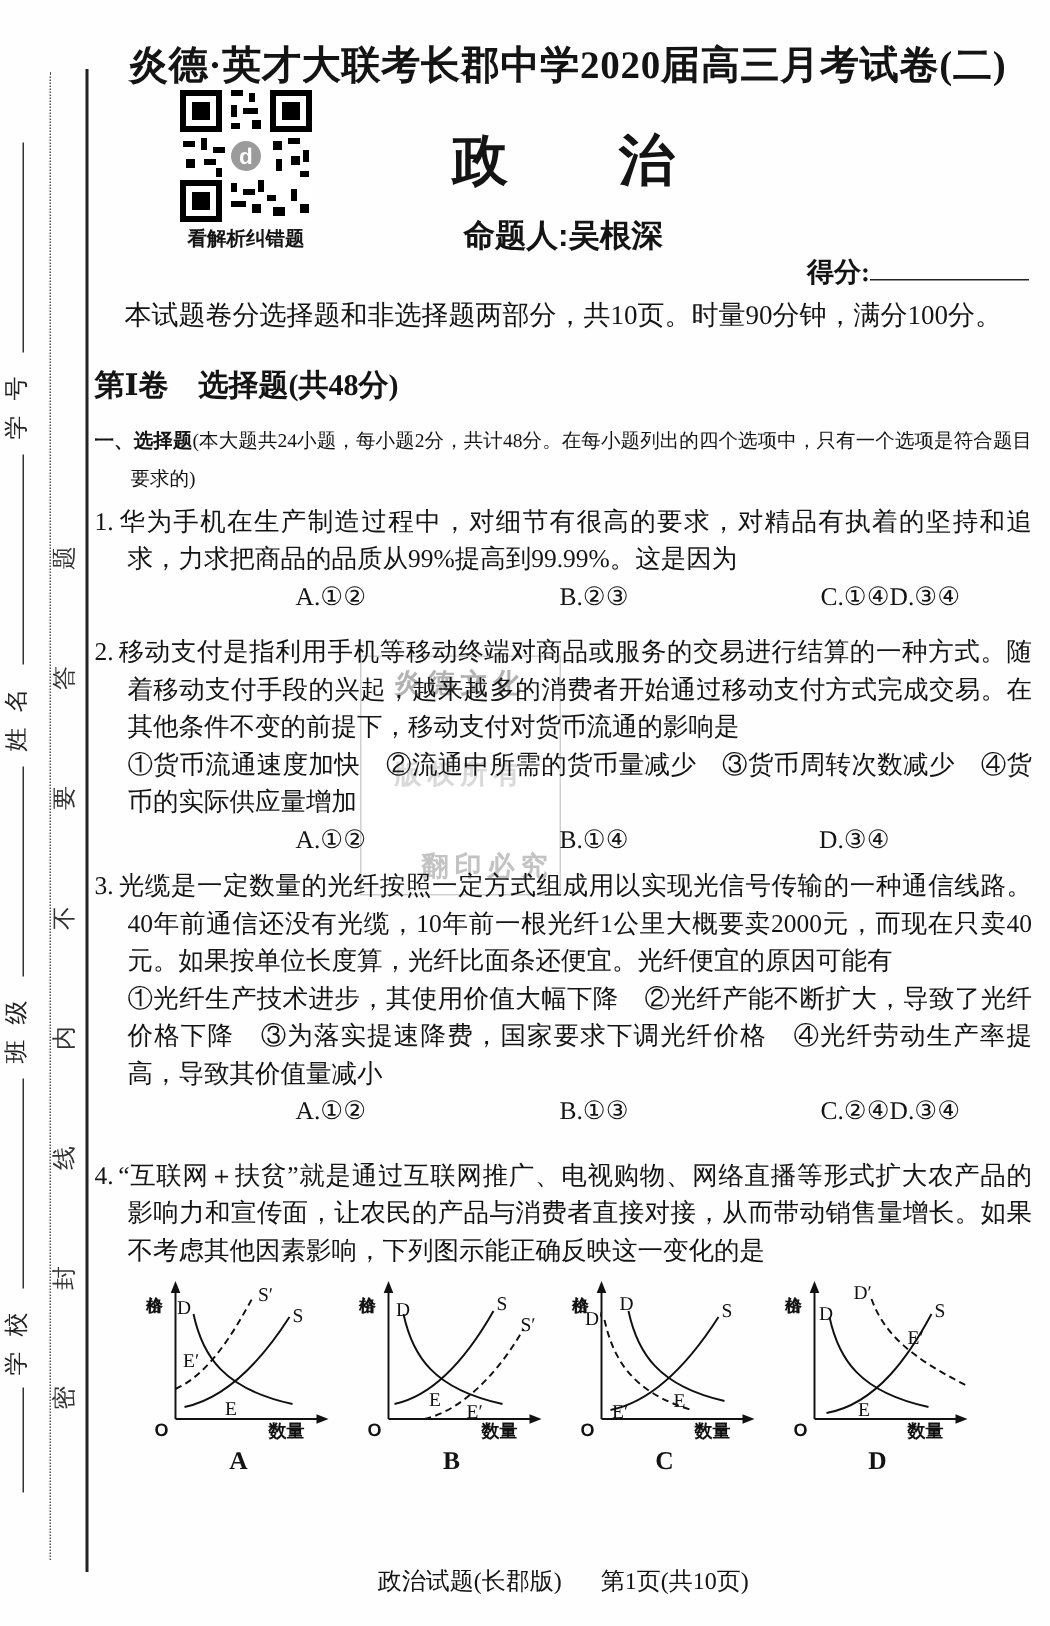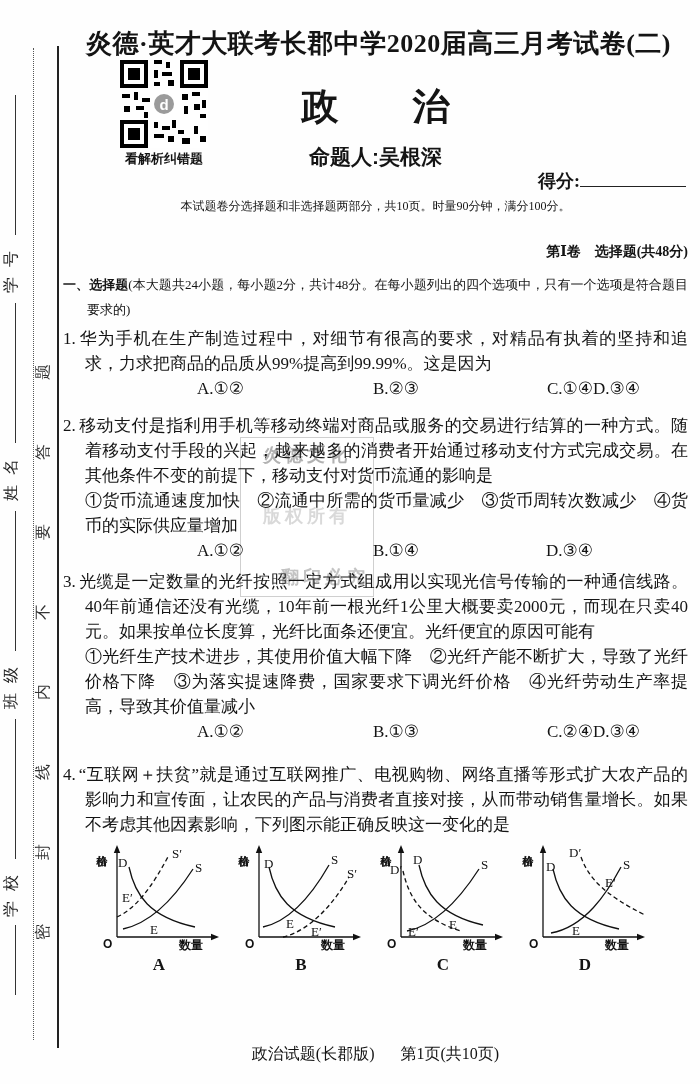--- a/index.html
+++ b/index.html
@@ -37,22 +37,22 @@
   .qr-wrap { position:absolute; left:56px; top:34px; width:90px; text-align:center; }
   .qr-caption { font-size:13px; font-weight:bold; margin-top:2px;
     font-family:"Liberation Sans","DejaVu Sans",sans-serif; }
   .subject { position:absolute; top:56px; left:0; right:0; text-align:center;
     font-size:37px; font-weight:800; }
   .proposer { position:absolute; top:117px; left:0; right:0; text-align:center;
     font-size:21px; font-weight:700;
     font-family:"Liberation Sans","DejaVu Sans",sans-serif; }
   .score { position:absolute; top:143px; right:2px; font-size:18px; font-weight:700; }
   .score-line { display:inline-block; width:106px; height:15px; border-bottom:1.3px solid #222; }
-  .intro { position:absolute; top:172px; left:0; right:0; text-align:center; font-size:12px; }
-  .part-title { text-align:right; font-size:14px; font-weight:800; margin-top:0; }
+  .intro { position:absolute; top:172px; left:0; right:0; text-align:center; font-size:18px; }
+  .part-title { text-align:left; font-size:20px; font-weight:800; margin-top:0; }
   
   .section-heading { margin-top:11px; font-size:13px; line-height:25px;
     padding-left:24px; text-indent:-24px; text-align:justify; }
   .sec-label { font-weight:bold; }
   .question { font-size:17px; line-height:25px; }
   .q1 { margin-top:4px; } .q2 { margin-top:12px; } .q3 { margin-top:6px; } .q4 { margin-top:18px; }
   .q-stem { padding-left:22px; text-indent:-22px; text-align:justify; }
   .q-num { padding-right:3px; }
   .q-items { padding-left:22px; text-align:justify; }
   .q-choices { display:flex; padding-left:22px;text-align:right; }

